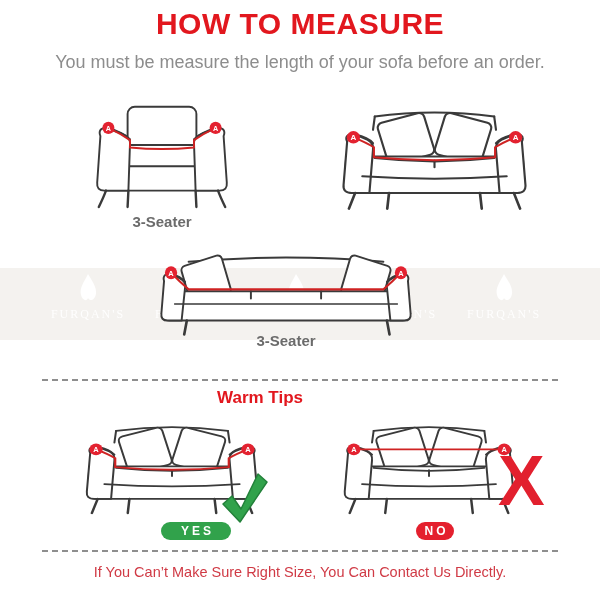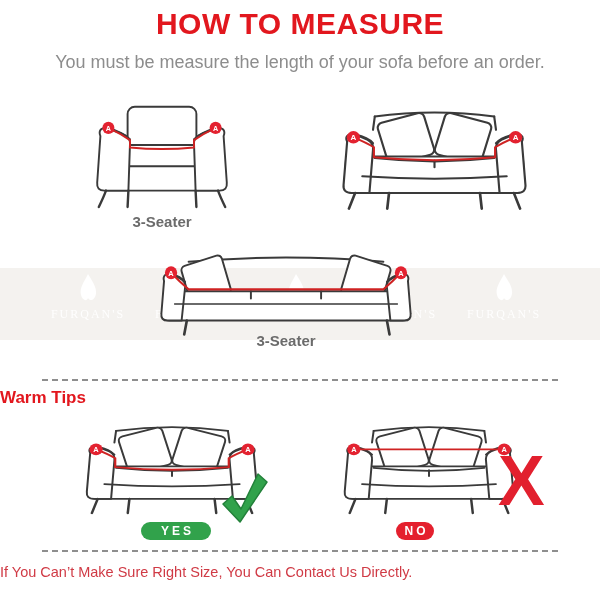--- a/index.html
+++ b/index.html
@@ -21,36 +21,36 @@
   .fig{position:absolute;}
   .wm-band{position:absolute;left:0;top:268px;width:600px;height:72px;background:#f4f2ef;}
   .wm-unit{position:absolute;top:5px;width:100px;text-align:center;}
   .wm-unit svg{display:block;margin:0 auto;}
   .wm-text{
     font-family:"Liberation Serif","DejaVu Serif",serif;
     font-size:12px;letter-spacing:2px;color:rgba(255,255,255,.92);margin-top:2px;
   }
   .divider{position:absolute;left:42px;width:516px;height:0;border-top:2px dashed #8e8e8e;}
   .warm-tips{
-    position:absolute;top:388px;left:0;width:520px;
+    position:absolute;top:388px;left:0;width:520px;text-align:center;
     font-size:17px;font-weight:700;color:#e2171e;
   }
   .pill{
     position:absolute;height:18px;border-radius:10px;color:#fff;
     font-size:12px;font-weight:700;letter-spacing:3px;text-align:center;
-    line-height:18px;padding-left:3px;box-sizing:border-box;
+    line-height:18px;padding-left:3px;box-sizing:border-box;margin-left:20px;
   }
   .pill-yes{left:141px;top:522px;width:70px;background:#31a24b;}
   .pill-no{left:396px;top:522px;width:38px;background:#e4202e;}
   .x-mark{
     position:absolute;left:498px;top:446px;font-size:70px;font-weight:700;
     color:#e2202e;line-height:70px;
   }
   .footer-note{
-    position:absolute;top:564px;left:0;width:600px;
+    position:absolute;top:564px;left:0;width:600px;text-align:center;
     font-size:14.5px;color:#d03a45;
   }
 </style>
 </head>
 <body>
 
 <svg style="position:absolute;width:0;height:0" aria-hidden="true">
   <defs>
     <g id="sofa2body" stroke="#3a3a3a" stroke-width="2.4" fill="#fff" stroke-linecap="round" stroke-linejoin="round">
       <path d="M48,20 Q115,10 182,20" fill="none"></path>

